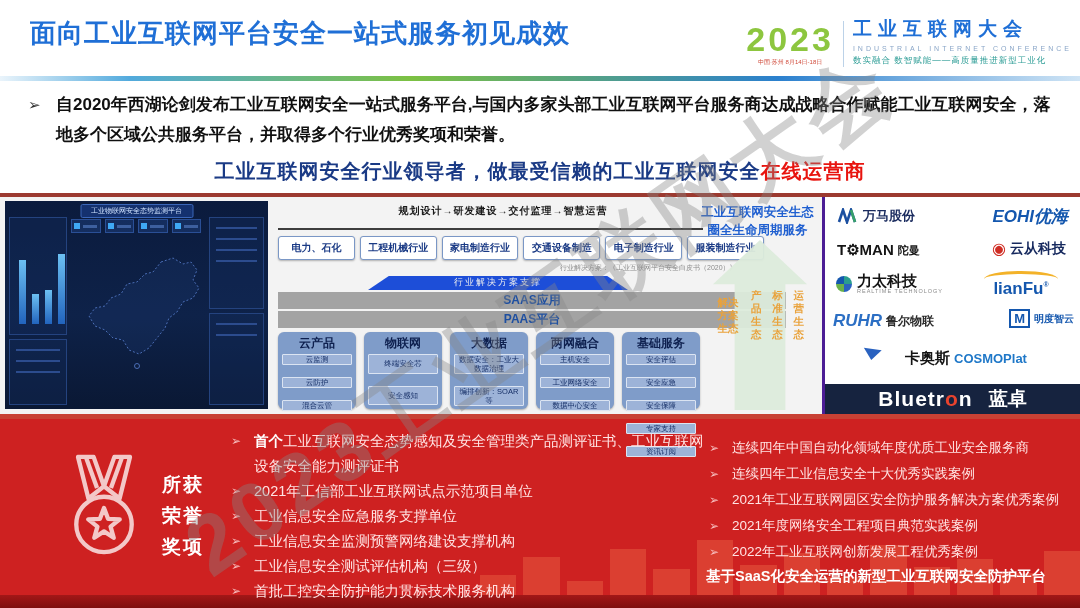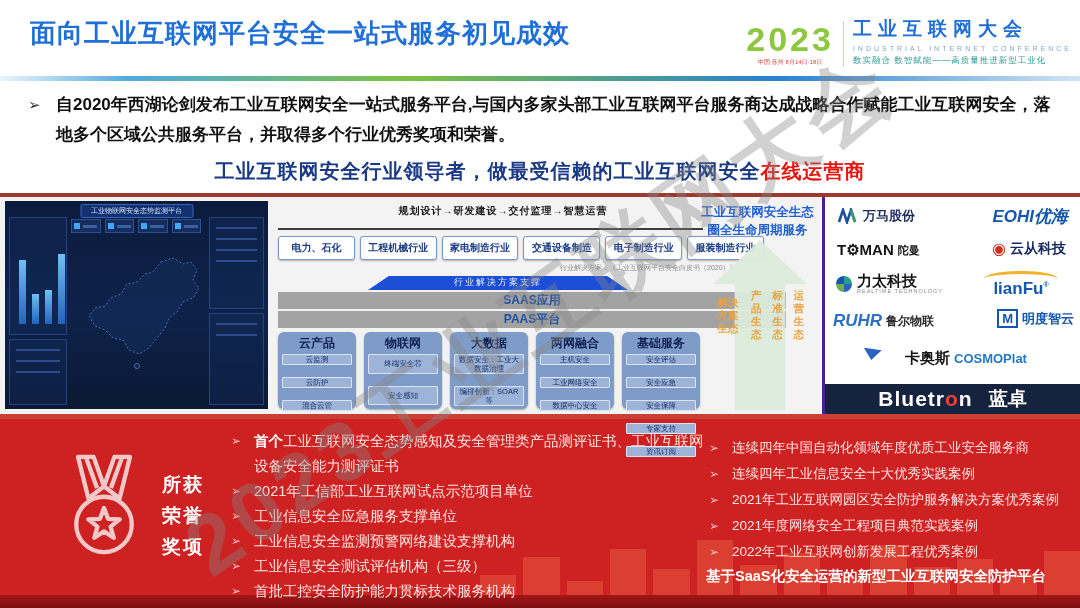--- a/index.html
+++ b/index.html
@@ -100,21 +100,21 @@
   .lg-litai .sub { font-size:5.5px; color:#8b8b8b; letter-spacing:1px; }
   .lg-lianfu { right:22px; top:74px; flex-direction:column; gap:0; }
   .lianfu-arc { width:74px; height:8px; border-top:3px solid #f3b229; border-radius:50% 50% 0 0/100% 100% 0 0; }
   .lianfu-txt { font-size:17px; font-weight:bold; color:#1457ae; }
   .lianfu-txt sup { font-size:7px; }
   .lg-ruhr { left:8px; top:114px; }
   .lg-ruhr .en { font-size:17px; font-weight:bold; font-style:italic; color:#2c6fc4; }
   .lg-ruhr .cn { font-size:12px; font-weight:bold; color:#2b2b2b; }
   .lg-mingdu { right:6px; top:112px; }
   .lg-mingdu .mk { border:2px solid #1457ae; color:#1457ae; font-size:13px; font-weight:bold; padding:0 3px; }
-  .lg-mingdu .cn { font-size:13px; font-weight:bold; color:#1457ae; }
+  .lg-mingdu .cn { font-size:10px; font-weight:bold; color:#1457ae; }
   .lg-kaos { left:80px; top:152px; }
   .lg-kaos .cn { font-size:15px; font-weight:bold; color:#141414; }
   .lg-kaos .en { font-size:13px; font-weight:bold; color:#1f78c8; }
   .bird-icon { position:absolute; left:38px; top:152px; width:0; height:0; border-left:9px solid transparent;
     border-right:9px solid transparent; border-top:11px solid #2a62c0; transform:rotate(8deg); }
   .lg-bluetron { position:absolute; left:0; bottom:0; width:100%; height:30px; background:#16233f;
     display:flex; align-items:center; justify-content:center; gap:16px; }
   .bt-en { font-size:21px; font-weight:bold; color:#fff; letter-spacing:1px; }
   .bt-o { color:#e8432e; }
   .bt-cn { font-size:19px; font-weight:bold; color:#fff; }

